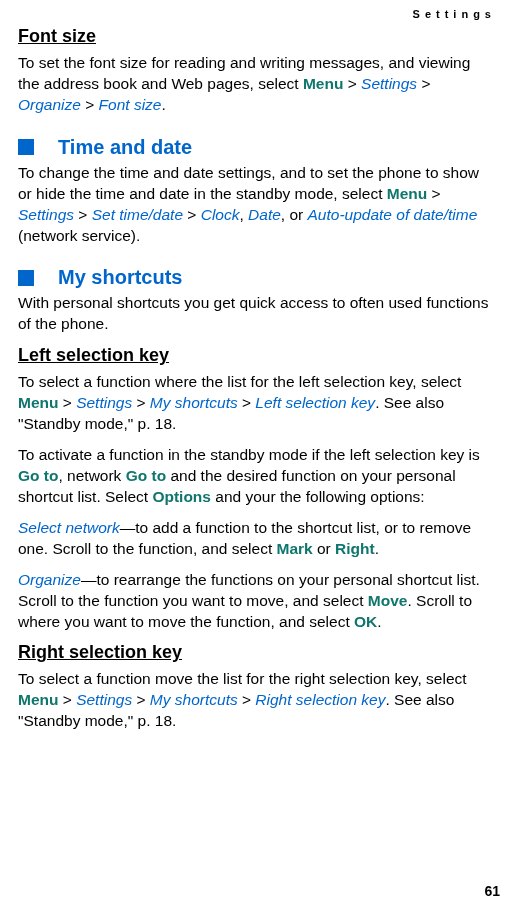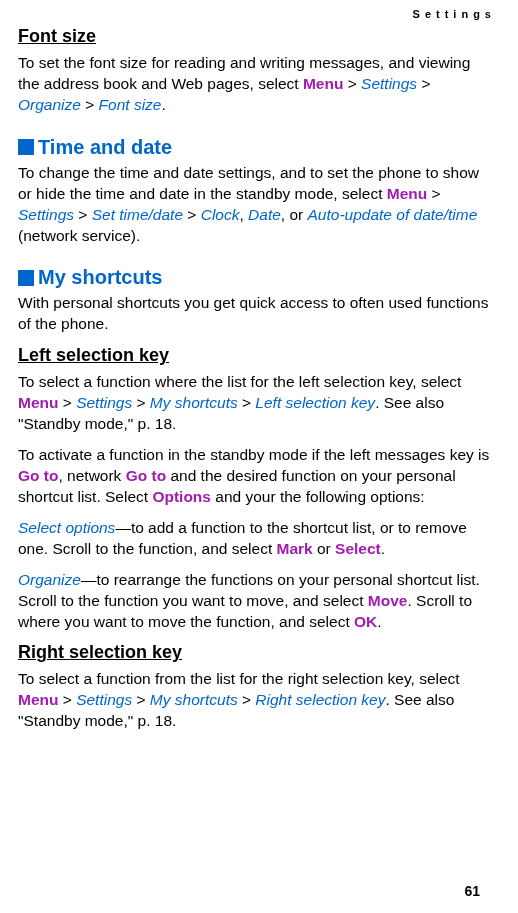--- a/index.html
+++ b/index.html
@@ -27,40 +27,40 @@
     margin-top: 10px;
   }
   .h2 {
     font-size: 20px;
     font-weight: bold;
     color: #0066cc;
     margin-top: 20px;
     margin-bottom: 4px;
     display: flex;
     align-items: center;
-    gap: 4px;
+    gap: 24px;
   }
   .square {
     display: inline-block;
     width: 16px;
     height: 16px;
     background: #0066cc;
     flex-shrink: 0;
   }
   p {
     font-size: 15.5px;
     line-height: 1.35;
     margin-bottom: 10px;
   }
   .bluei { color: #0066cc; font-style: italic; }
-  .blueb { color: #a21caf; font-weight: bold; }
+  .blueb { color: #0f766e; font-weight: bold; }
   .pagenum {
     position: absolute;
     bottom: 14px;
-    right: 38px;
+    right: 18px;
     font-size: 14px;
     font-weight: bold;
   }
   .first-h3 { margin-top: 2px; }
 </style>
 </head>
 <body>
 
 <div class="header">Settings</div>
 
@@ -74,20 +74,20 @@
 <p><span>To change the time and date settings, and to set the phone to show or hide the time and date in the standby mode, select </span><span class="blueb">Menu</span><span> &gt; </span><span class="bluei">Settings</span><span> &gt; </span><span class="bluei">Set time/date</span><span> &gt; </span><span class="bluei">Clock</span><span>, </span><span class="bluei">Date</span><span>, or </span><span class="bluei">Auto-update of date/time</span><span> (network service).</span></p>
 
 <div class="h2">
     <span class="square"></span>
     <span>My shortcuts</span>
   </div>
 <p>With personal shortcuts you get quick access to often used functions of the phone.</p>
 
 <div class="h3">Left selection key</div>
 <p><span>To select a function where the list for the left selection key, select </span><span class="blueb">Menu</span><span> &gt; </span><span class="bluei">Settings</span><span> &gt; </span><span class="bluei">My shortcuts</span><span> &gt; </span><span class="bluei">Left selection key</span><span>. See also "Standby mode," p. 18.</span></p>
-<p><span>To activate a function in the standby mode if the left messages key is </span><span class="blueb">Go to</span><span>, network </span><span class="blueb">Go to</span><span> and the desired function on your personal shortcut list. Select </span><span class="blueb">Options</span><span> and your the following options:</span></p>
-<p><span class="bluei">Select options</span><span>—to add a function to the shortcut list, or to remove one. Scroll to the function, and select </span><span class="blueb">Mark</span><span> or </span><span class="blueb">Select</span><span>.</span></p>
+<p><span>To activate a function in the standby mode if the left selection key is </span><span class="blueb">Go to</span><span>, network </span><span class="blueb">Go to</span><span> and the desired function on your personal shortcut list. Select </span><span class="blueb">Options</span><span> and your the following options:</span></p>
+<p><span class="bluei">Select network</span><span>—to add a function to the shortcut list, or to remove one. Scroll to the function, and select </span><span class="blueb">Mark</span><span> or </span><span class="blueb">Right</span><span>.</span></p>
 <p><span class="bluei">Organize</span><span>—to rearrange the functions on your personal shortcut list. Scroll to the function you want to move, and select </span><span class="blueb">Move</span><span>. Scroll to where you want to move the function, and select </span><span class="blueb">OK</span><span>.</span></p>
 
 <div class="h3">Right selection key</div>
-<p><span>To select a function from the list for the right selection key, select </span><span class="blueb">Menu</span><span> &gt; </span><span class="bluei">Settings</span><span> &gt; </span><span class="bluei">My shortcuts</span><span> &gt; </span><span class="bluei">Right selection key</span><span>. See also "Standby mode," p. 18.</span></p>
+<p><span>To select a function move the list for the right selection key, select </span><span class="blueb">Menu</span><span> &gt; </span><span class="bluei">Settings</span><span> &gt; </span><span class="bluei">My shortcuts</span><span> &gt; </span><span class="bluei">Right selection key</span><span>. See also "Standby mode," p. 18.</span></p>
 
 <div class="pagenum">61</div>
 
 </body></html>

